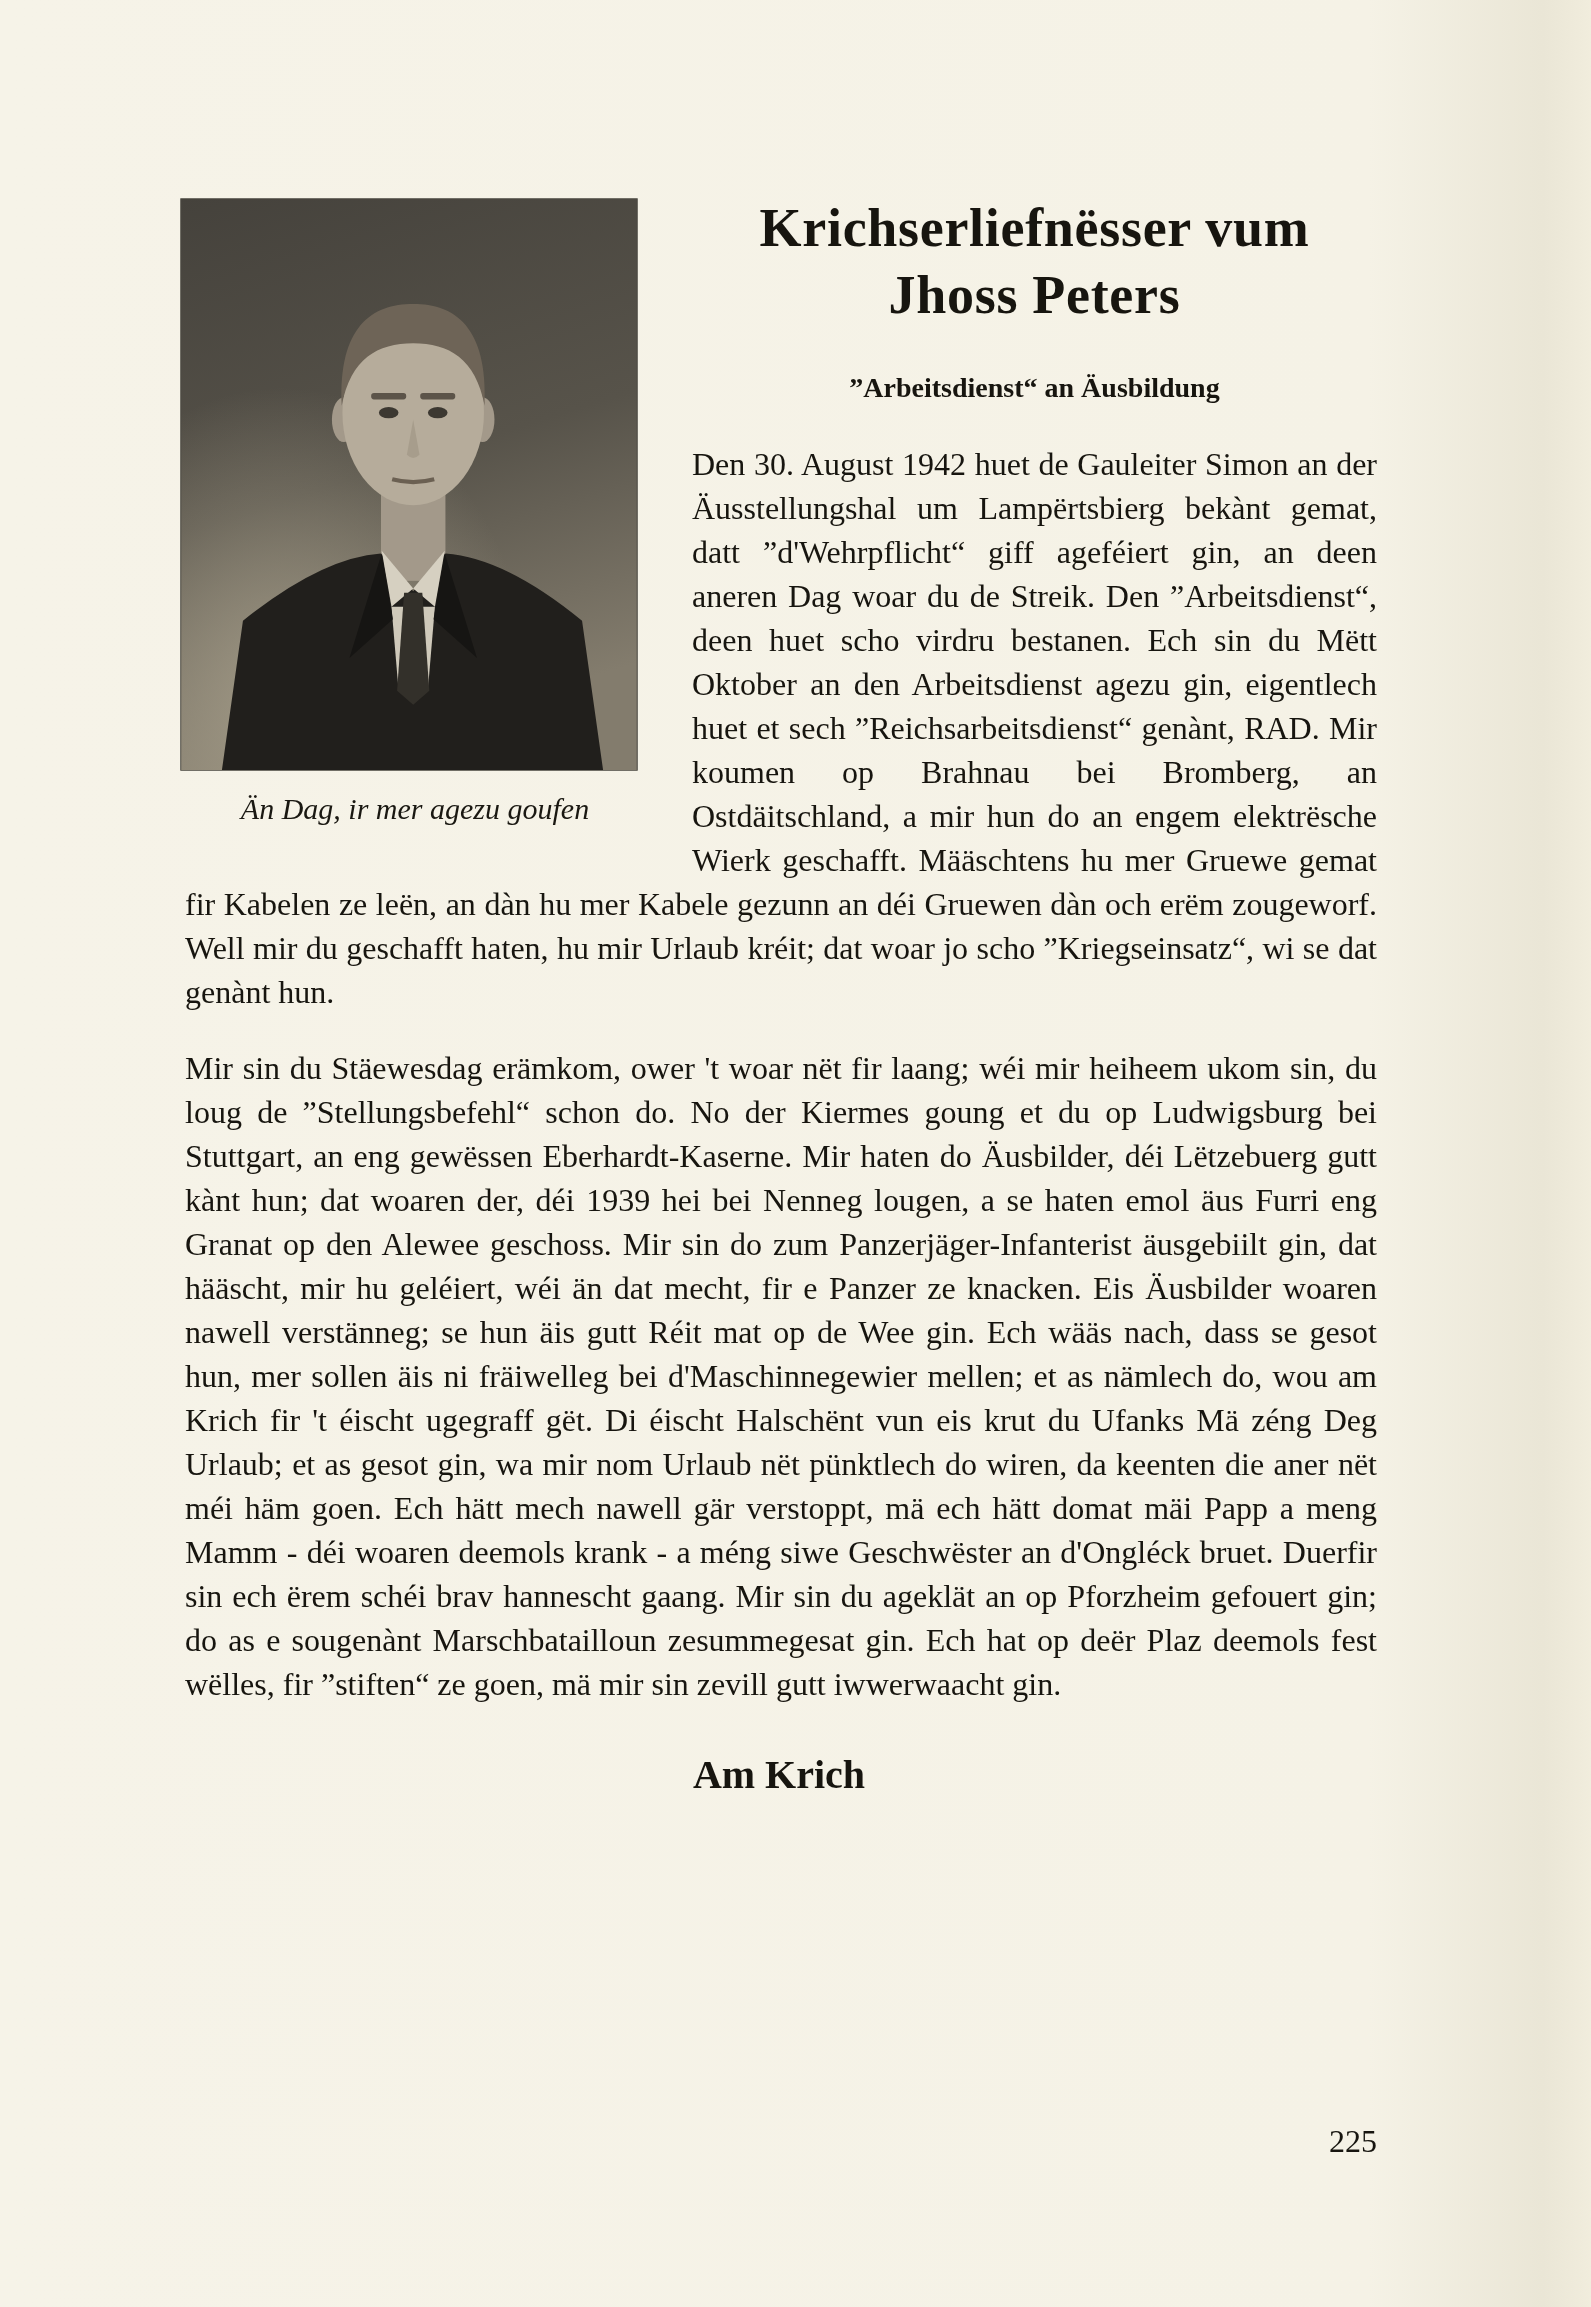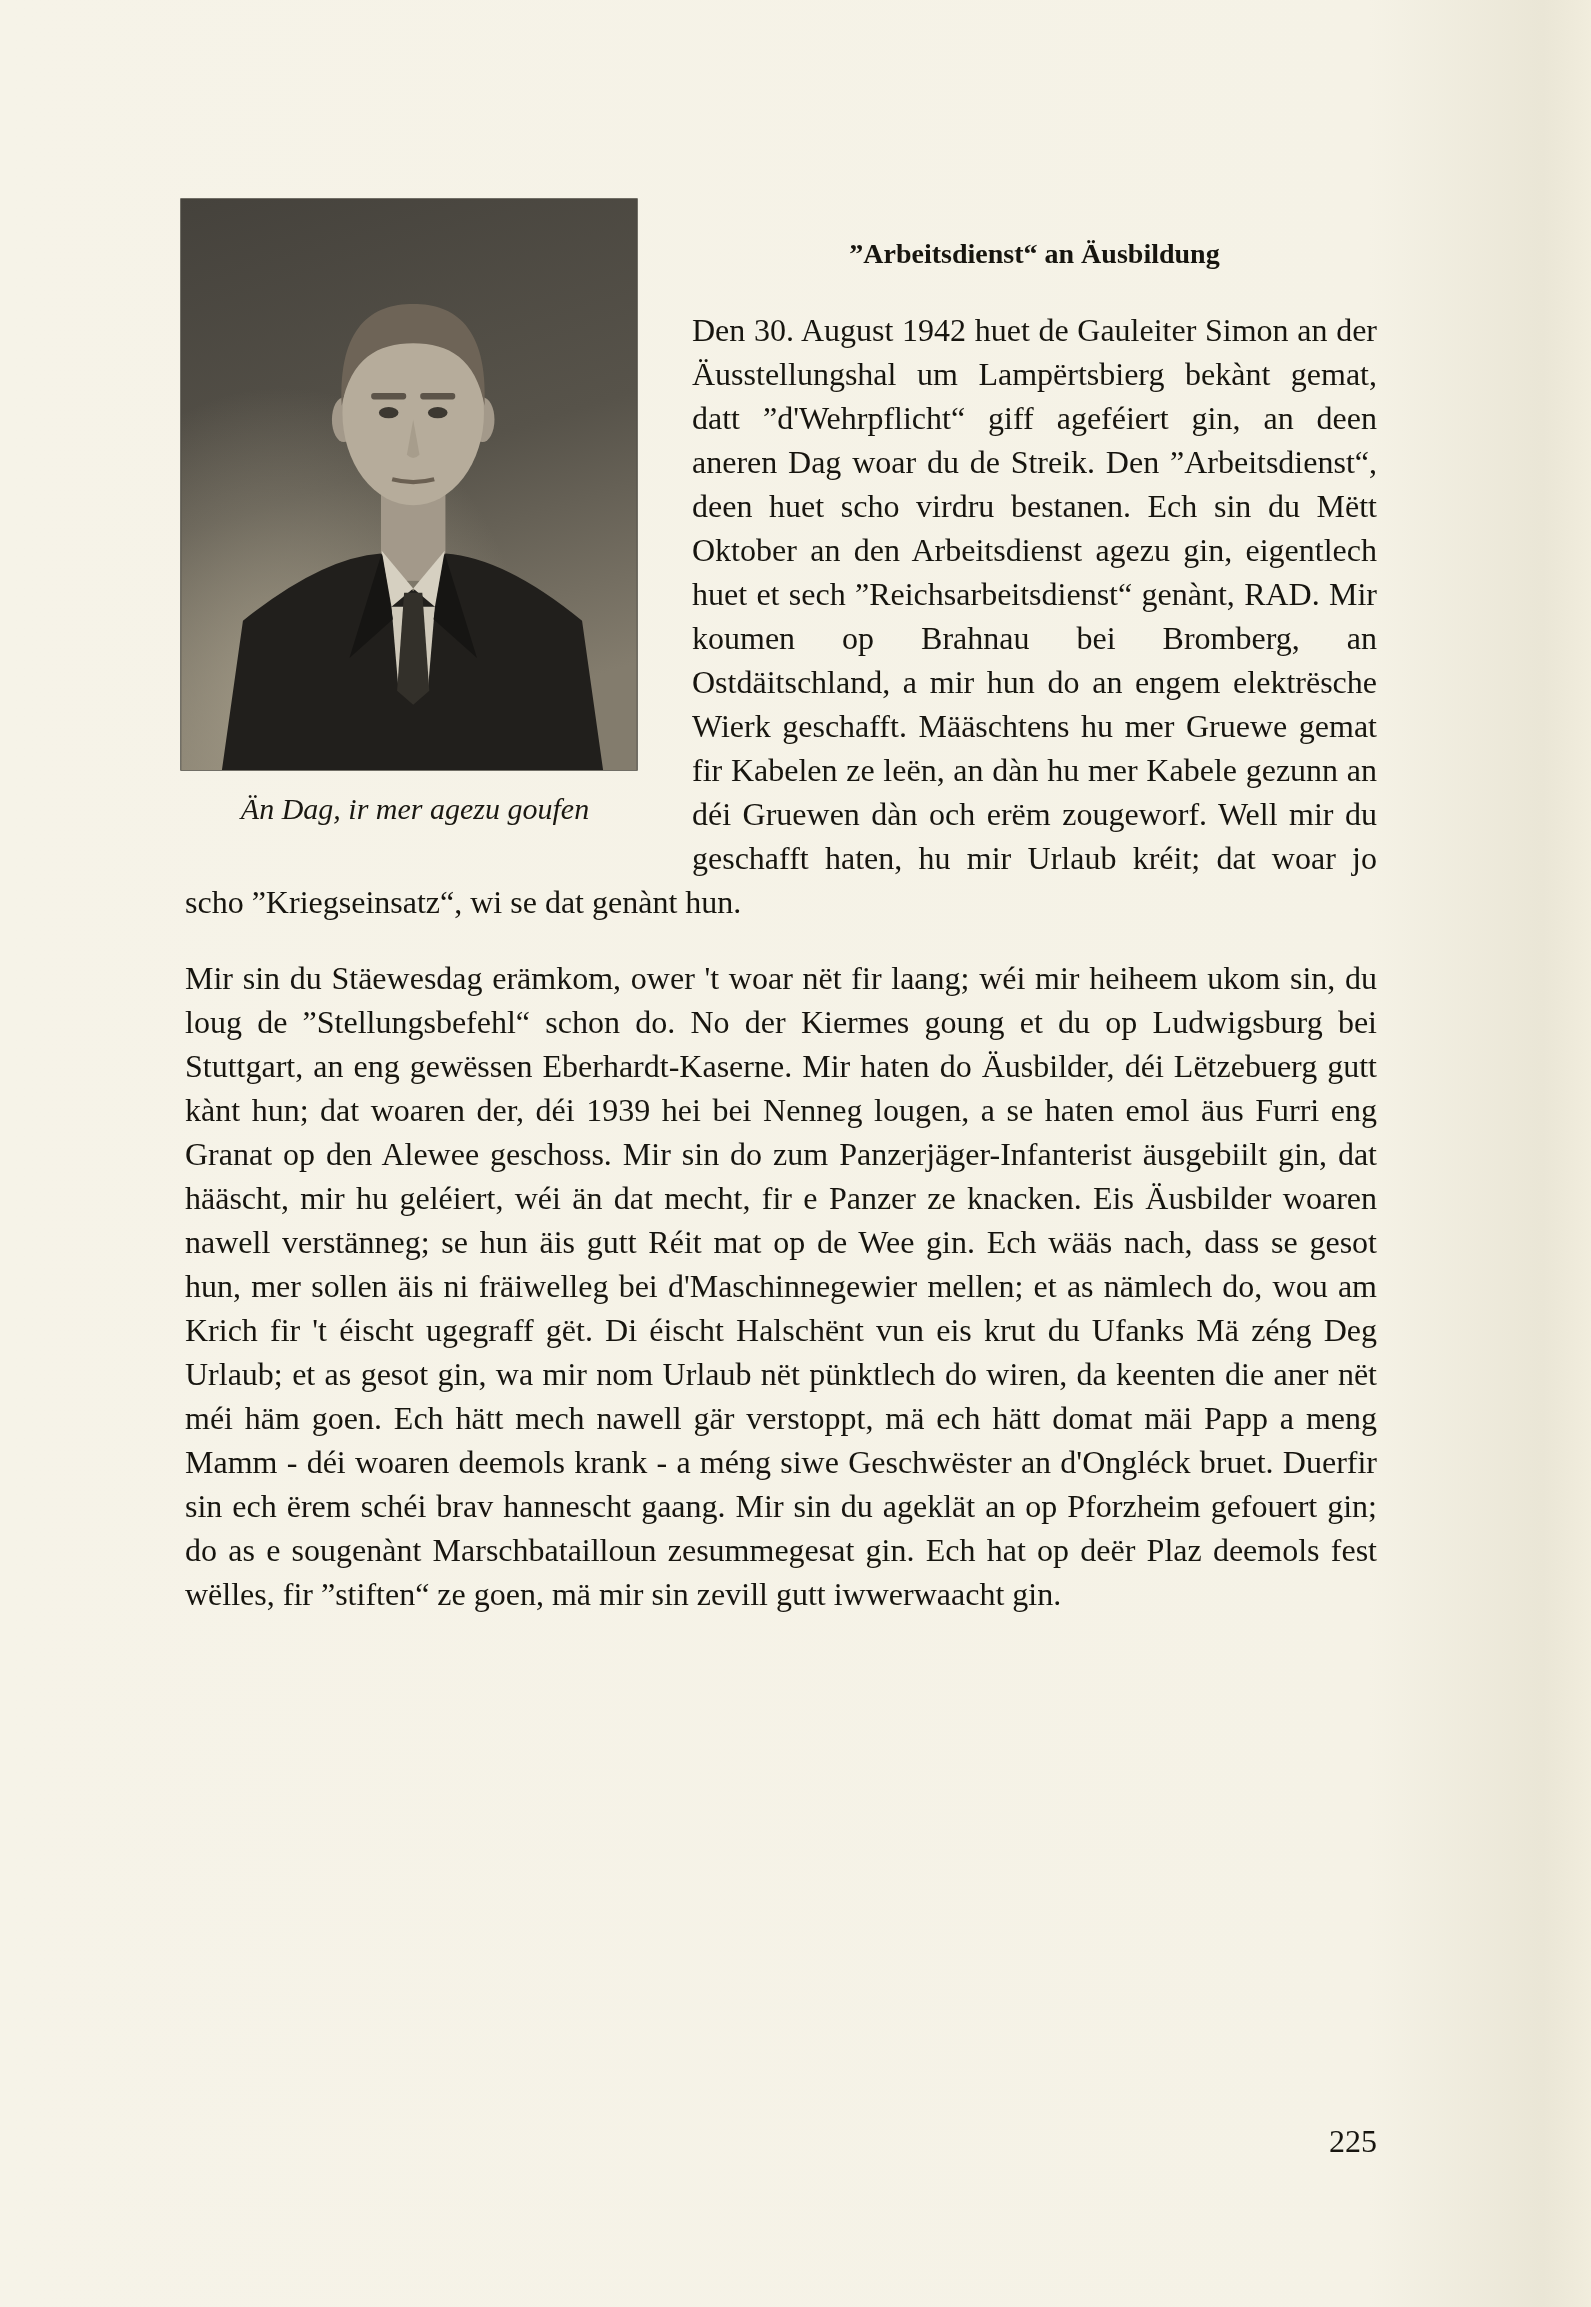--- a/index.html
+++ b/index.html
@@ -116,26 +116,31 @@
           <polygon points="376,502 331,556 362,582" fill="#d6d0c1"></polygon>
           <polygon points="300,582 362,582 352,700 331,720 310,700" fill="#cfc9ba"></polygon>
           <polygon points="318,562 344,562 354,702 331,722 308,702" fill="#33302a"></polygon>
           <path d="M286,506 L240,655 L302,600 Z" fill="#161513"></path>
           <path d="M376,506 L422,655 L360,600 Z" fill="#161513"></path>
         </svg>
       </div>
       <div class="caption">Än Dag, ir mer agezu goufen</div>
     </div>
 
+    <h1 class="title">
+      <span class="title-line">Krichserliefnësser vum</span>
+      <span class="title-line">Jhoss Peters</span>
+    </h1>
 
     <h2 class="subtitle">”Arbeitsdienst“ an Äusbildung</h2>
 
     <p class="body-text">Den 30. August 1942 huet de Gauleiter Simon an der Äusstellungshal um Lampërtsbierg bekànt gemat, datt ”d'Wehrpflicht“ giff ageféiert gin, an deen aneren Dag woar du de Streik. Den ”Arbeitsdienst“, deen huet scho virdru bestanen. Ech sin du Mëtt Oktober an den Arbeitsdienst agezu gin, eigentlech huet et sech ”Reichsarbeitsdienst“ genànt, RAD. Mir koumen op Brahnau bei Bromberg, an Ostdäitschland, a mir hun do an engem elektrësche Wierk geschafft. Määschtens hu mer Gruewe gemat fir Kabelen ze leën, an dàn hu mer Kabele gezunn an déi Gruewen dàn och erëm zougeworf. Well mir du geschafft haten, hu mir Urlaub kréit; dat woar jo scho ”Kriegseinsatz“, wi se dat genànt hun.</p>
 
     <p class="body-text">Mir sin du Stäewesdag erämkom, ower 't woar nët fir laang; wéi mir heiheem ukom sin, du loug de ”Stellungsbefehl“ schon do. No der Kiermes goung et du op Ludwigsburg bei Stuttgart, an eng gewëssen Eberhardt-Kaserne. Mir haten do Äusbilder, déi Lëtzebuerg gutt kànt hun; dat woaren der, déi 1939 hei bei Nenneg lougen, a se haten emol äus Furri eng Granat op den Alewee geschoss. Mir sin do zum Panzerjäger-Infanterist äusgebiilt gin, dat hääscht, mir hu geléiert, wéi än dat mecht, fir e Panzer ze knacken. Eis Äusbilder woaren nawell verstänneg; se hun äis gutt Réit mat op de Wee gin. Ech wääs nach, dass se gesot hun, mer sollen äis ni fräiwelleg bei d'Maschinnegewier mellen; et as nämlech do, wou am Krich fir 't éischt ugegraff gët. Di éischt Halschënt vun eis krut du Ufanks Mä zéng Deg Urlaub; et as gesot gin, wa mir nom Urlaub nët pünktlech do wiren, da keenten die aner nët méi häm goen. Ech hätt mech nawell gär verstoppt, mä ech hätt domat mäi Papp a meng Mamm - déi woaren deemols krank - a méng siwe Geschwëster an d'Ongléck bruet. Duerfir sin ech ërem schéi brav hannescht gaang. Mir sin du ageklät an op Pforzheim gefouert gin; do as e sougenànt Marschbatailloun zesummegesat gin. Ech hat op deër Plaz deemols fest wëlles, fir ”stiften“ ze goen, mä mir sin zevill gutt iwwerwaacht gin.</p>
 
+    <h2 class="section-heading">Am Krich</h2>
 
 
   </div>
 
   <div class="page-number">225</div>
 </div>
 
 
 </body></html>

